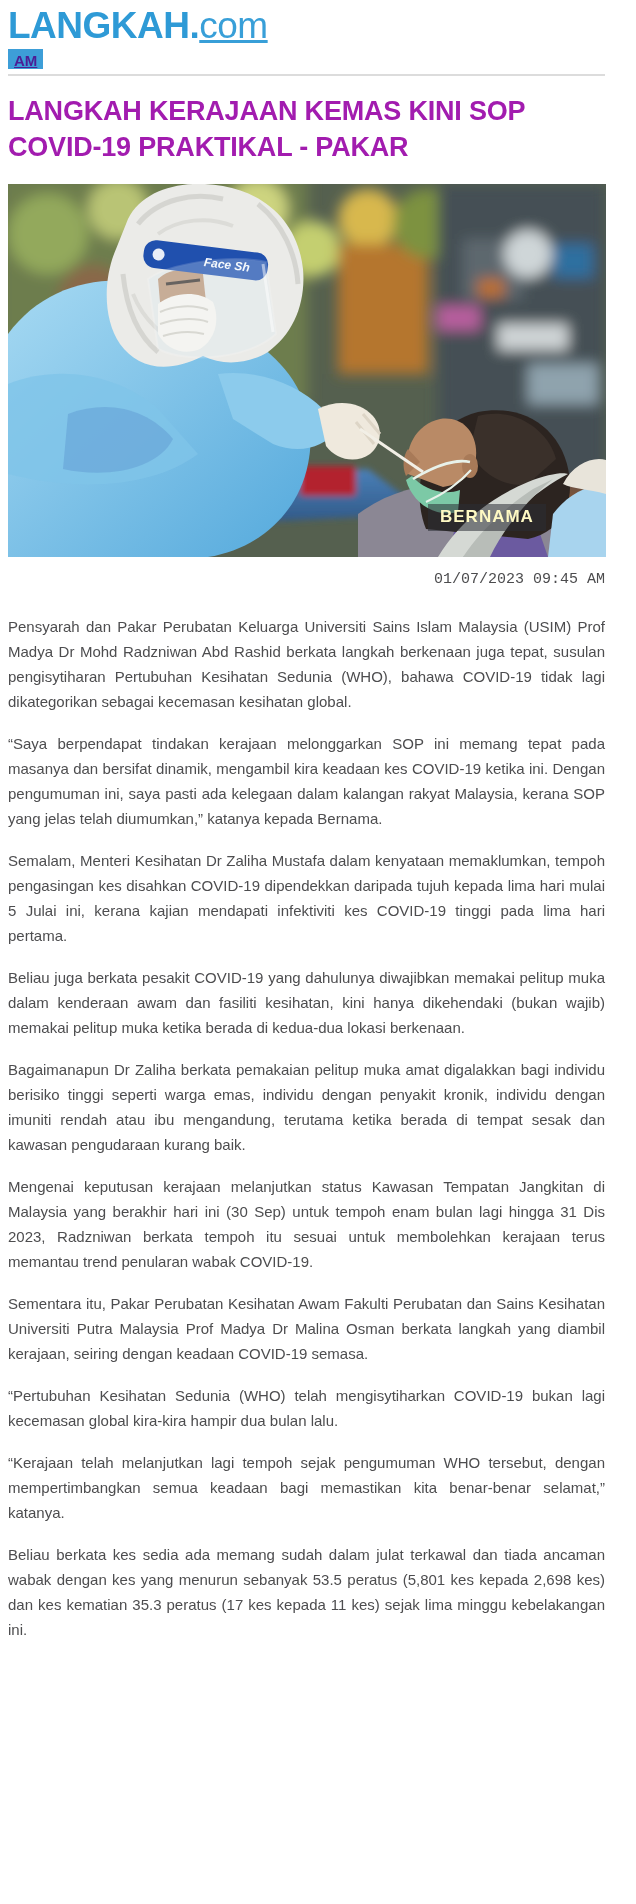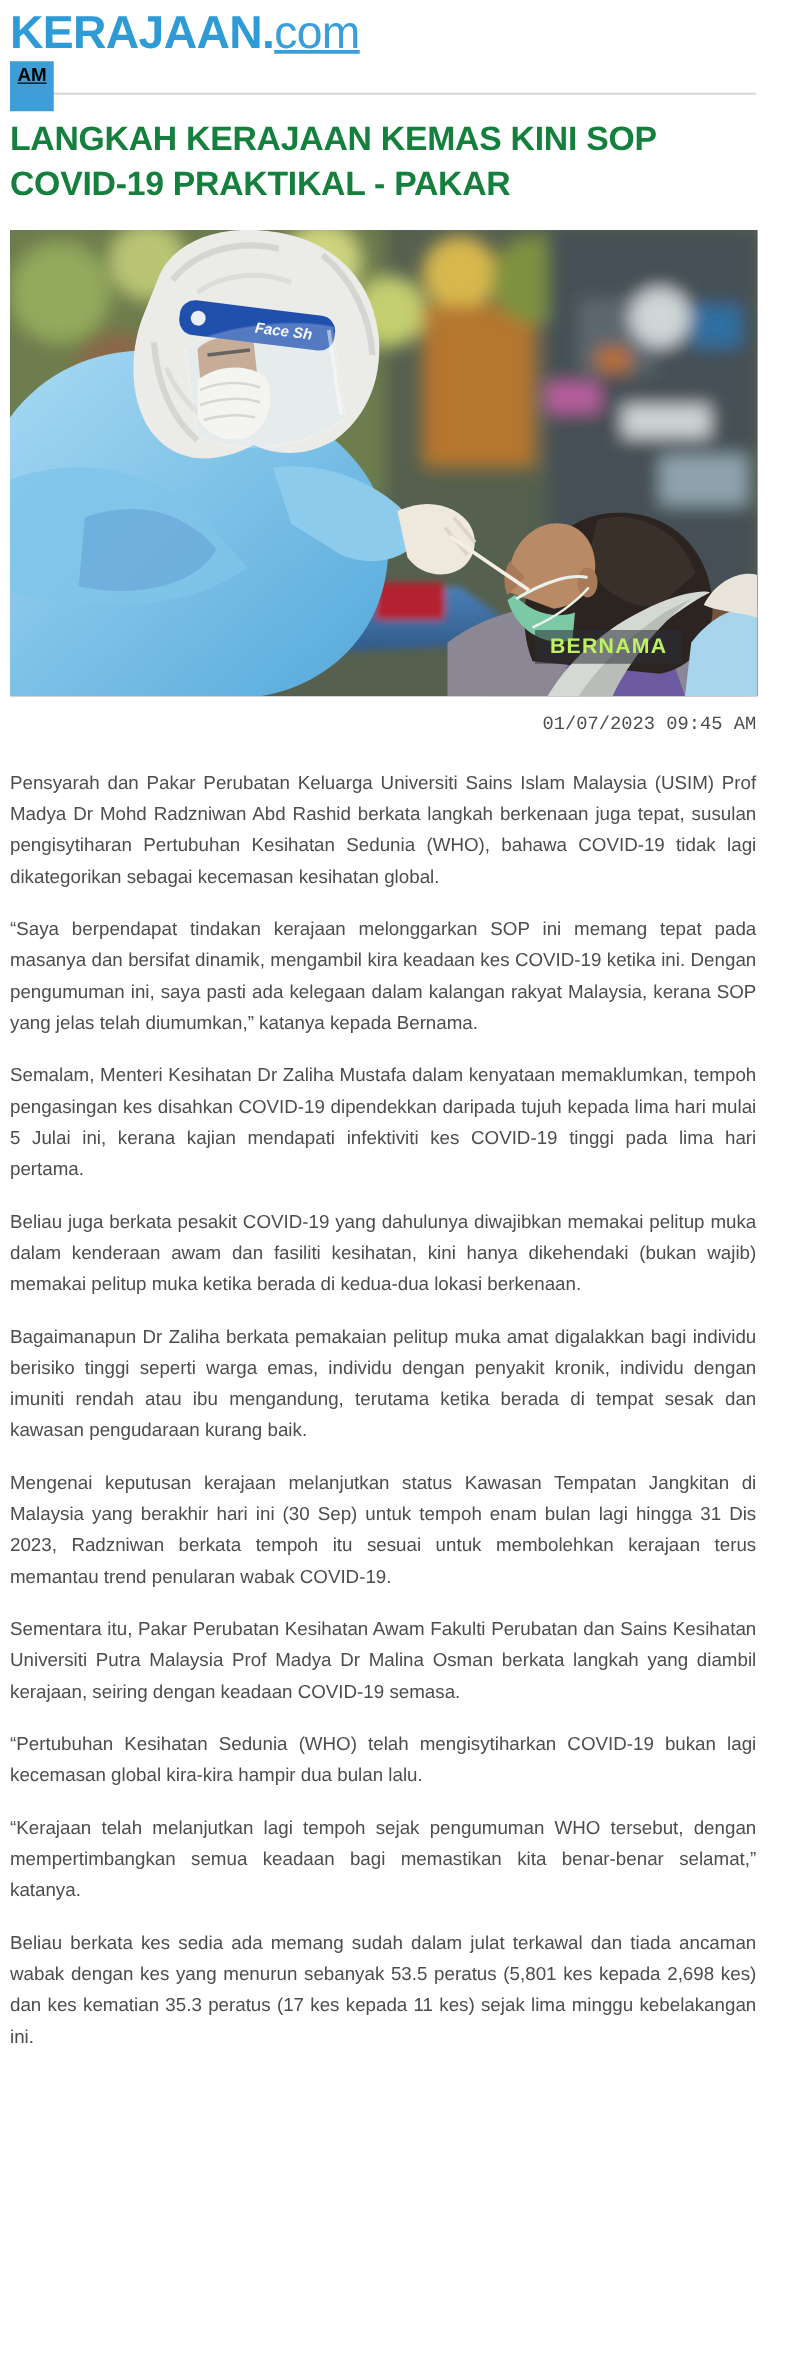--- a/index.html
+++ b/index.html
@@ -14,35 +14,35 @@
 
   
   .masthead { padding-top: 6px; }
   .logo { font-size: 37px; line-height: 40px; color: #2E9AD6; letter-spacing: -0.5px; cursor: pointer; }
   .logo .brand { font-weight: bold; }
   .logo .suffix { font-weight: normal; opacity: 0.95; text-decoration: underline; }
   .badge-row { margin-top: 3px; height: 24px; }
   .badge {
     display: inline-block;
     background: #3D9ED8;
-    color: #000000;
+    color: #4c1d95;
     font-weight: bold;
     font-size: 15px;
     line-height: 16px;
-    padding: 4px 6px 20px 6px;
+    padding: 4px 6px 0 6px;
     text-decoration: underline;
   }
   .rule { border-bottom: 2px solid #dcdcdc; margin-top: 1px; }
 
   
   h1.headline {
     font-size: 27px;
     line-height: 36px;
     font-weight: bold;
-    color: #15803d;
+    color: #a21caf;
     letter-spacing: -0.2px;
     margin: 17px 0 0 0;
   }
 
   
   figure.photo {
     position: relative;
     width: 598px;
     height: 373px;
     margin: 19px 0 0 0;
@@ -52,21 +52,21 @@
   }
   figure.photo svg { display: block; }
   .watermark {
     position: absolute;
     left: 420px;
     top: 320px;
     background: rgba(44, 46, 52, 0.55);
     padding: 3px 12px 4px 12px;
   }
   .watermark span {
-    color: #bef264;
+    color: #fef9c3;
     font-weight: bold;
     font-size: 17px;
     letter-spacing: 1px;
   }
 
   
   .date-row {
     text-align: right;
     font-size: 15px;
     color: #4c4c4e;
@@ -84,21 +84,21 @@
   }
 </style>
 </head>
 <body>
 
 <div class="page">
   <div class="content">
 
     <header class="masthead">
       <div class="logo">
-        <span class="brand">KERAJAAN.</span><span class="suffix">com</span>
+        <span class="brand">LANGKAH.</span><span class="suffix">com</span>
       </div>
       <div class="badge-row">
         <span class="badge">AM</span>
       </div>
       <div class="rule"></div>
     </header>
 
     <h1 class="headline">LANGKAH KERAJAAN KEMAS KINI SOP COVID-19 PRAKTIKAL - PAKAR</h1>
 
     <figure class="photo">

